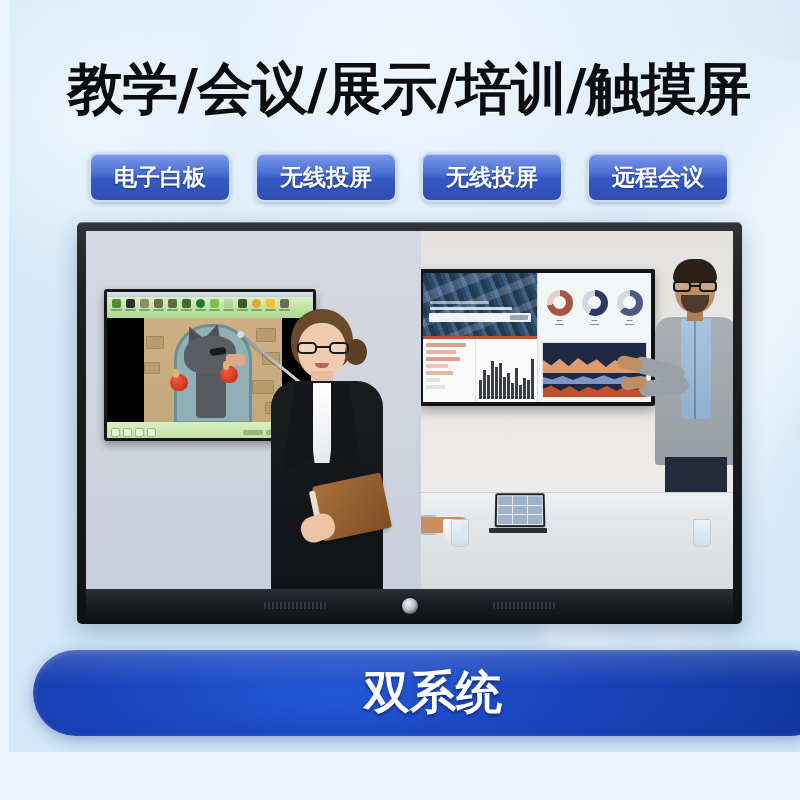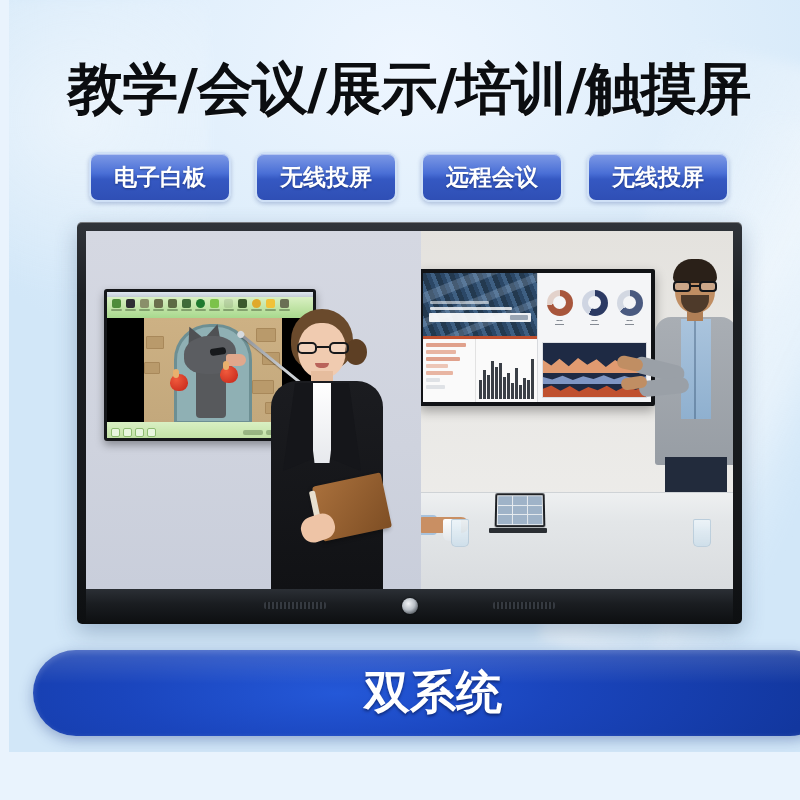--- a/index.html
+++ b/index.html
@@ -271,24 +271,24 @@
   <div class="headline">教学/会议/展示/培训/触摸屏</div>
 
   <div class="badges">
     <div class="badge">
       <span>电子白板</span>
     </div>
     <div class="badge">
       <span>无线投屏</span>
     </div>
     <div class="badge">
-      <span>远程会议</span>
+      <span>无线投屏</span>
     </div>
     <div class="badge">
-      <span>无线投屏</span>
+      <span>远程会议</span>
     </div>
   </div>
 
   <div class="device">
     <div class="screen">
 
       <div class="half left">
 
         <div class="wb">
           <div class="wb-inner">

